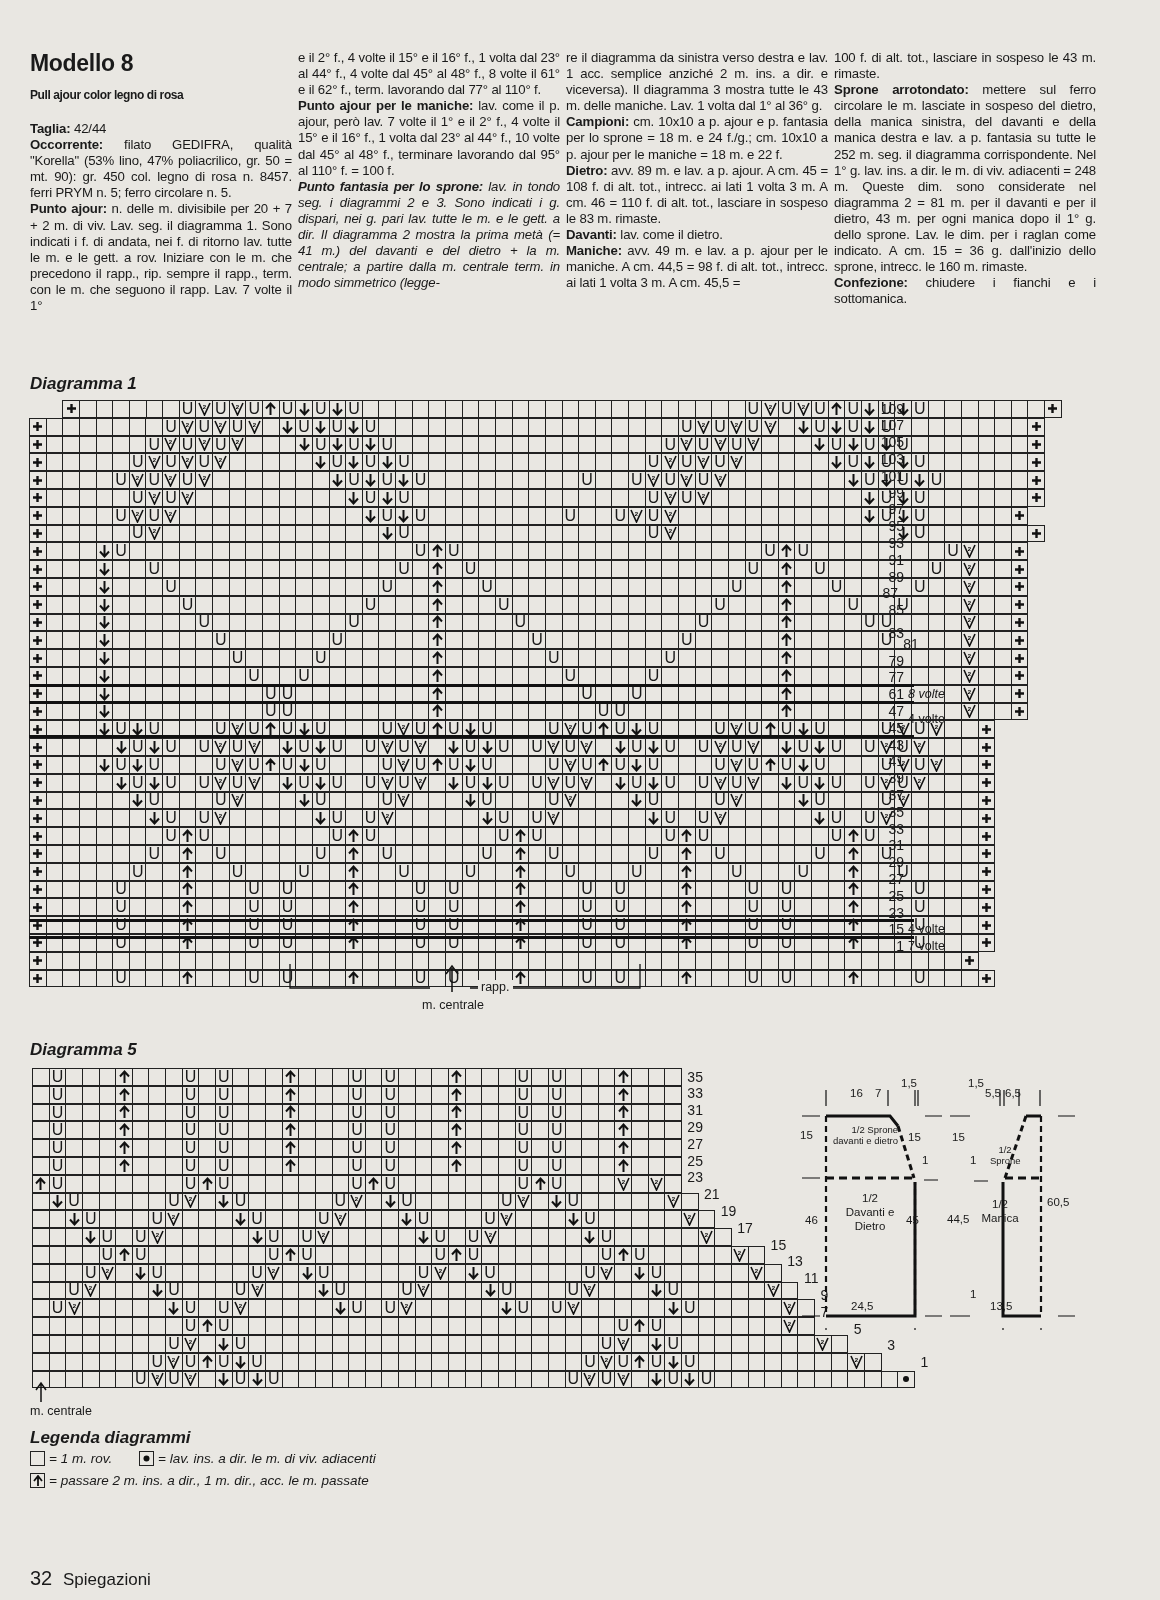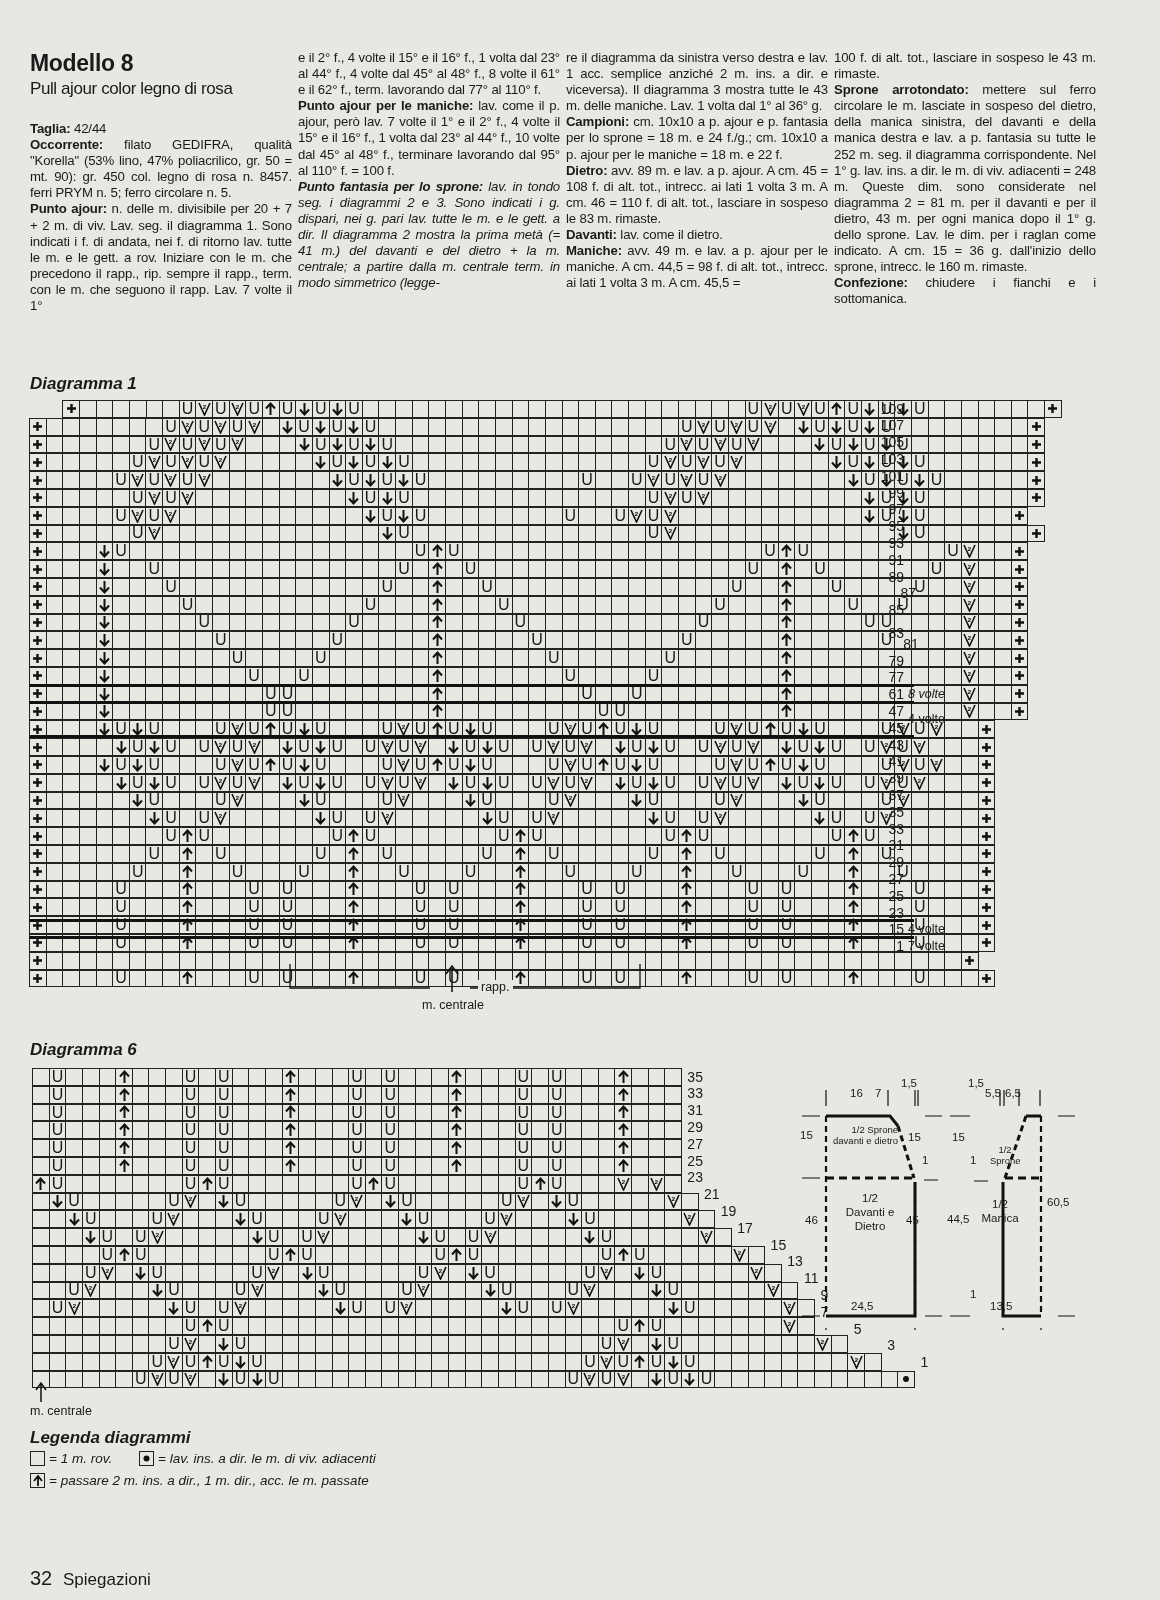--- a/index.html
+++ b/index.html
@@ -1,21 +1,21 @@
 <!DOCTYPE html>
 <html><head>
 <meta charset="utf-8">
 <style>
   html,body{margin:0;padding:0;}
   body{width:1160px;height:1600px;background:#e9e7e2;position:relative;overflow:hidden;color:#1a1a1a;font-family:"Liberation Sans",sans-serif;}
   .col{position:absolute;top:50px;font-size:13.2px;line-height:16.1px;letter-spacing:-0.15px;}
   .col p{margin:0;}
   .col b{font-weight:bold;}
   .title{position:absolute;left:30px;top:50px;font-size:23px;font-weight:bold;letter-spacing:-0.3px;}
-  .subtitle{position:absolute;left:30px;top:79px;font-size:17px;font-weight:normal;letter-spacing:-0.4px;}
+  .subtitle{position:absolute;left:30px;top:88px;font-size:12px;font-weight:bold;letter-spacing:-0.4px;}
   .diag-title{position:absolute;font-size:17px;font-weight:bold;font-style:italic;}
   .grid{position:absolute;}
   .row{display:flex;height:17.8px;}
   .cell{width:17.65px;height:17.8px;box-sizing:border-box;border:1px solid #222;margin-right:-1px;margin-bottom:-1px;display:flex;align-items:center;justify-content:center;font-size:14px;font-weight:bold;line-height:1;background:transparent;}
   .rownum{position:absolute;font-size:14px;}
   .thick{position:absolute;height:3px;background:#111;}
   .volte{position:absolute;font-size:12.5px;}
   .sym-U{font-family:"Liberation Sans",sans-serif;font-weight:normal;font-size:16px;}
   .legend-row{position:absolute;left:30px;font-size:13.5px;font-style:italic;display:flex;align-items:center;gap:4px;}
   .legend-box{width:15px;height:15px;border:1.3px solid #222;box-sizing:border-box;display:inline-flex;align-items:center;justify-content:center;font-size:10px;font-style:normal;}
@@ -3437,21 +3437,21 @@
       <div class="rownum" style="left: 878px; top: 417.3px; width: 26px; text-align: right;">107</div>
       <div class="rownum" style="left: 878px; top: 434.1px; width: 26px; text-align: right;">105</div>
       <div class="rownum" style="left: 878px; top: 450.9px; width: 26px; text-align: right;">103</div>
       <div class="rownum" style="left: 878px; top: 467.7px; width: 26px; text-align: right;">101</div>
       <div class="rownum" style="left: 878px; top: 484.5px; width: 26px; text-align: right;">99</div>
       <div class="rownum" style="left: 878px; top: 501.3px; width: 26px; text-align: right;">97</div>
       <div class="rownum" style="left: 878px; top: 518.1px; width: 26px; text-align: right;">95</div>
       <div class="rownum" style="left: 878px; top: 534.9px; width: 26px; text-align: right;">93</div>
       <div class="rownum" style="left: 878px; top: 551.7px; width: 26px; text-align: right;">91</div>
       <div class="rownum" style="left: 878px; top: 568.5px; width: 26px; text-align: right;">89</div>
-      <div class="rownum" style="left: 890px; top: 585.3px; width: 26px; text-align: right;">87</div>
+      <div class="rownum" style="left: 872px; top: 585.3px; width: 26px; text-align: right;">87</div>
       <div class="rownum" style="left: 878px; top: 602.1px; width: 26px; text-align: right;">85</div>
       <div class="rownum" style="left: 878px; top: 625px; width: 26px; text-align: right;">83</div>
       <div class="rownum" style="left: 878px; top: 635.7px; width: 26px; text-align: center; padding-left: 20px;">81</div>
       <div class="rownum" style="left: 878px; top: 652.5px; width: 26px; text-align: right;">79</div>
       <div class="rownum" style="left: 878px; top: 669.3px; width: 26px; text-align: right;">77</div>
       <div class="rownum" style="left: 878px; top: 686.1px; width: 26px; text-align: right;">61</div>
       <div class="rownum" style="left: 878px; top: 702.9px; width: 26px; text-align: right;">47</div>
       <div class="rownum" style="left: 878px; top: 719.7px; width: 26px; text-align: right;">45</div>
       <div class="rownum" style="left: 878px; top: 736.5px; width: 26px; text-align: right;">43</div>
       <div class="rownum" style="left: 878px; top: 753.3px; width: 26px; text-align: right;">41</div>
@@ -3478,21 +3478,21 @@
     </div>
   <div id="diag1-extra">
     <svg style="position:absolute;left:280px;top:960px" width="380" height="36">
       <path d="M10 4 V28 H150 M190 28 H360 V4" fill="none" stroke="#111" stroke-width="1.3"></path>
       <path d="M172 32 V8 M166 14 L172 6 L178 14" fill="none" stroke="#111" stroke-width="1.5"></path>
     </svg>
       <div style="position: absolute; left: 478px; top: 980px; font-size: 12.5px; background: rgb(233, 231, 226); padding: 0px 3px;">rapp.</div>
       <div style="position: absolute; left: 422px; top: 998px; font-size: 12.5px;">m. centrale</div>
     </div>
 
-  <div class="diag-title" style="left:30px;top:1040px;">Diagramma 6</div>
+  <div class="diag-title" style="left:30px;top:1040px;">Diagramma 5</div>
   <div id="diag2">
       <div class="grid" style="left: 32px; top: 1068px;">
         <div class="row">
           <div class="cell"></div>
           <div class="cell sym-U">U</div>
           <div class="cell"></div>
           <div class="cell"></div>
           <div class="cell"></div>
           <div class="cell">
             <svg width="11" height="14" viewBox="0 0 11 14">

